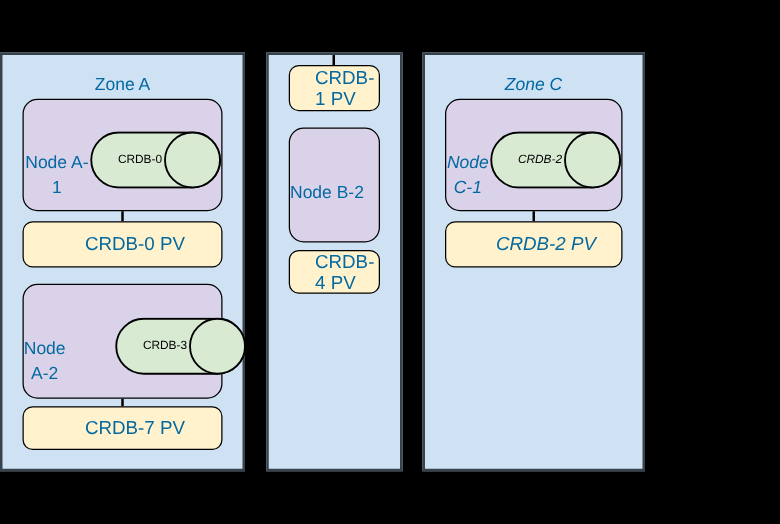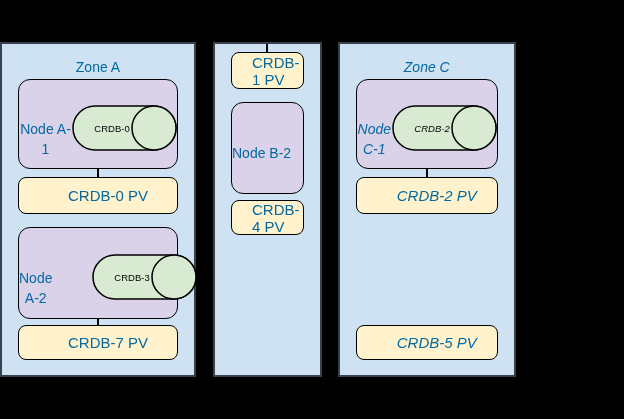--- a/index.html
+++ b/index.html
@@ -119,18 +119,15 @@
     </div>
     <div class="connector">
         <div class="line"></div>
       </div>
     <div class="pv">
       <span>CRDB-2 PV</span>
     </div>
 
     <div class="node second ghost"></div>
     <div class="connector second"></div>
-    <div class="pv second">
-      <span>CRDB-5 PV</span>
-    </div>
   </div>
 
 </div>
 
 </body></html>

